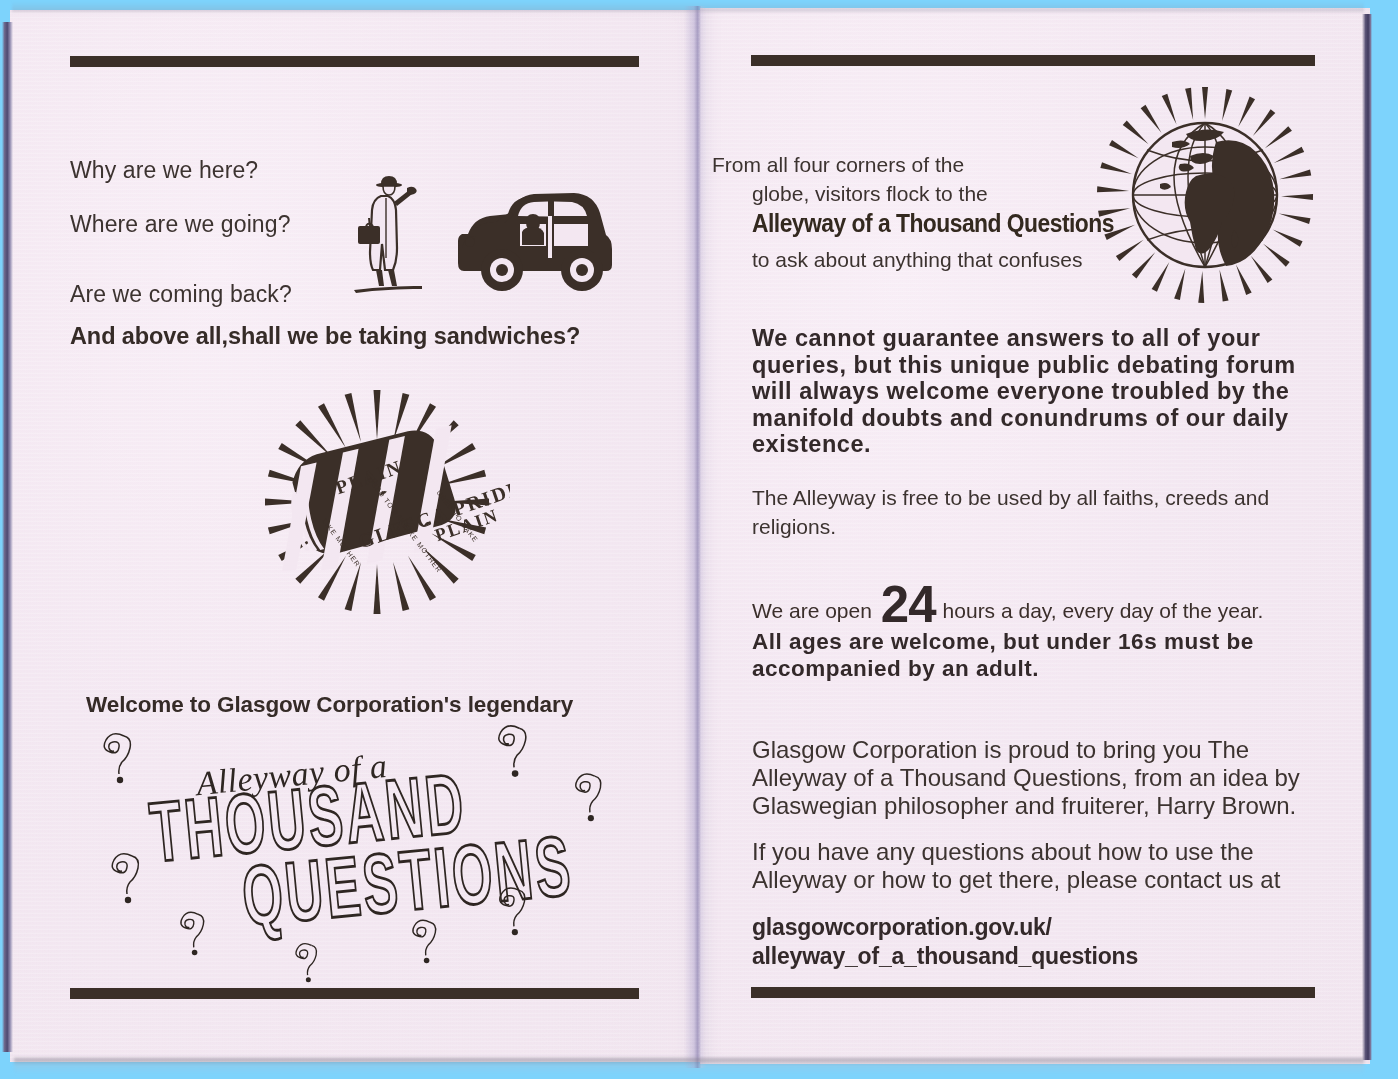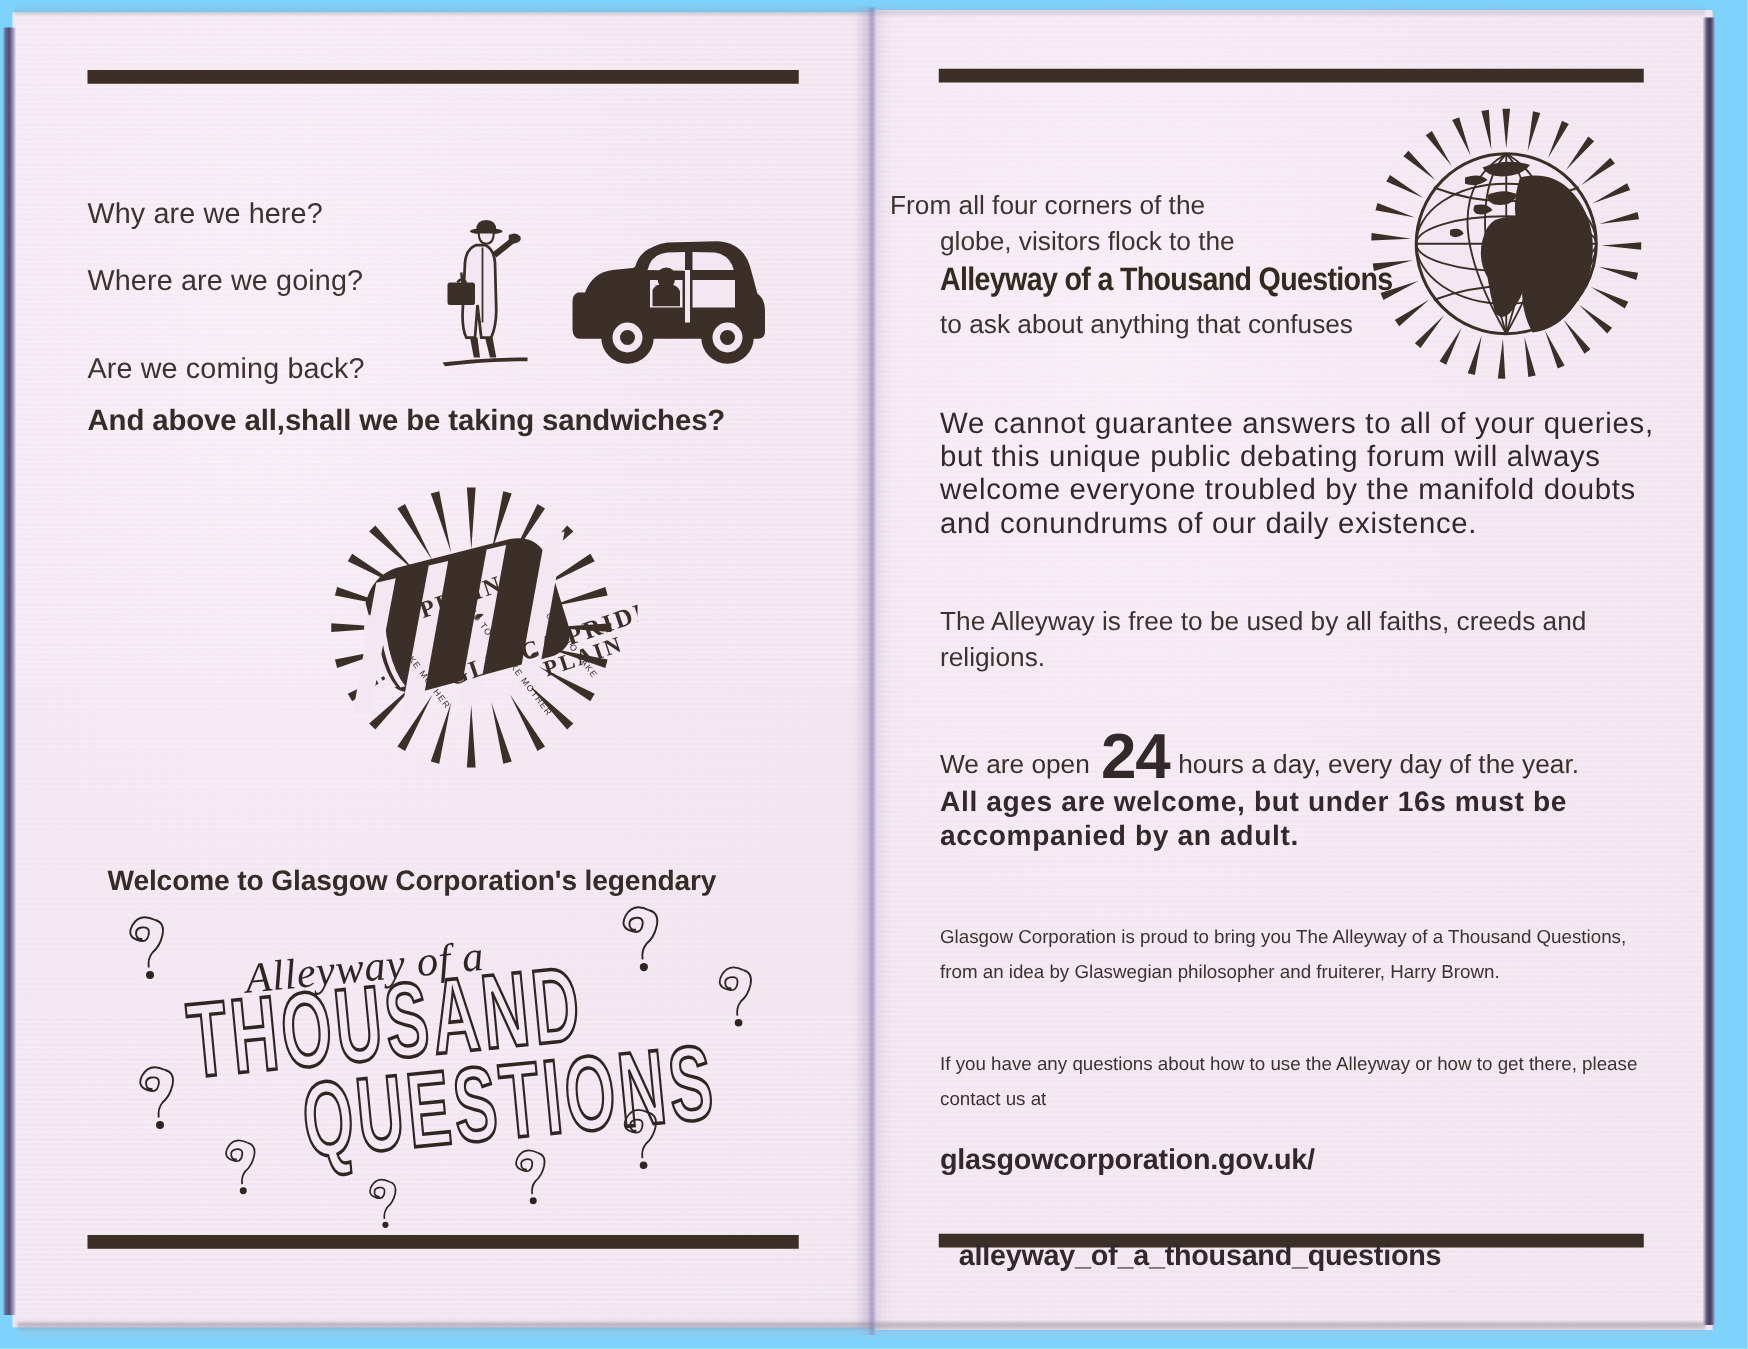--- a/index.html
+++ b/index.html
@@ -127,35 +127,35 @@
     color: #352b27;
   }
 
   .body-reg {
     font-size: 21px;
     line-height: 29px;
     font-weight: 400;
     color: #3c3330;
   }
   .body-small {
-    font-size: 15px;
+    font-size: 24px;
     line-height: 28px;
     font-weight: 400;
     color: #3c3330;
   }
   .cond-bold {
     font-weight: 700;
     font-size: 26px;
     letter-spacing: -.6px;
     transform: scaleX(0.88);
     transform-origin: left center;
     color: #33291f;
   }
   .geo-bold {
-    font-weight: 400;
+    font-weight: 700;
     font-size: 23.5px;
     line-height: 26.5px;
     letter-spacing: .55px;
     color: #33292a;
   }
   .geo-bold-sm {
     font-weight: 700;
     font-size: 22.5px;
     line-height: 27px;
     letter-spacing: .5px;
@@ -532,15 +532,15 @@
     <span>We are open</span><span style="display:inline-block;width:9px"></span><span class="big24">24</span><span style="display:inline-block;width:7px"></span><span>hours a day, every day of the year.</span>
   </div>
 
   <div class="txt geo-bold-sm" style="left:752px; top:628px; width:540px;">All ages are welcome, but under 16s must be accompanied by an adult.</div>
 
   <div class="txt body-small" style="left:752px; top:736px; width:580px;">Glasgow Corporation is proud to bring you The Alleyway of a Thousand Questions, from an idea by Glaswegian philosopher and fruiterer, Harry Brown.</div>
 
   <div class="txt body-small" style="left:752px; top:838px; width:578px;">If you have any questions about how to use the Alleyway or how to get there, please contact us at</div>
 
   <div class="txt url-bold" style="left:752px; top:911px; width:560px;">glasgowcorporation.gov.uk/</div>
-  <div class="txt url-bold" style="left:752px; top:988px; width:560px;margin-left:15px;">alleyway_of_a_thousand_questions</div>
+  <div class="txt url-bold" style="left:752px; top:940px; width:560px;">alleyway_of_a_thousand_questions</div>
 
 </div>
 
 </body></html>

